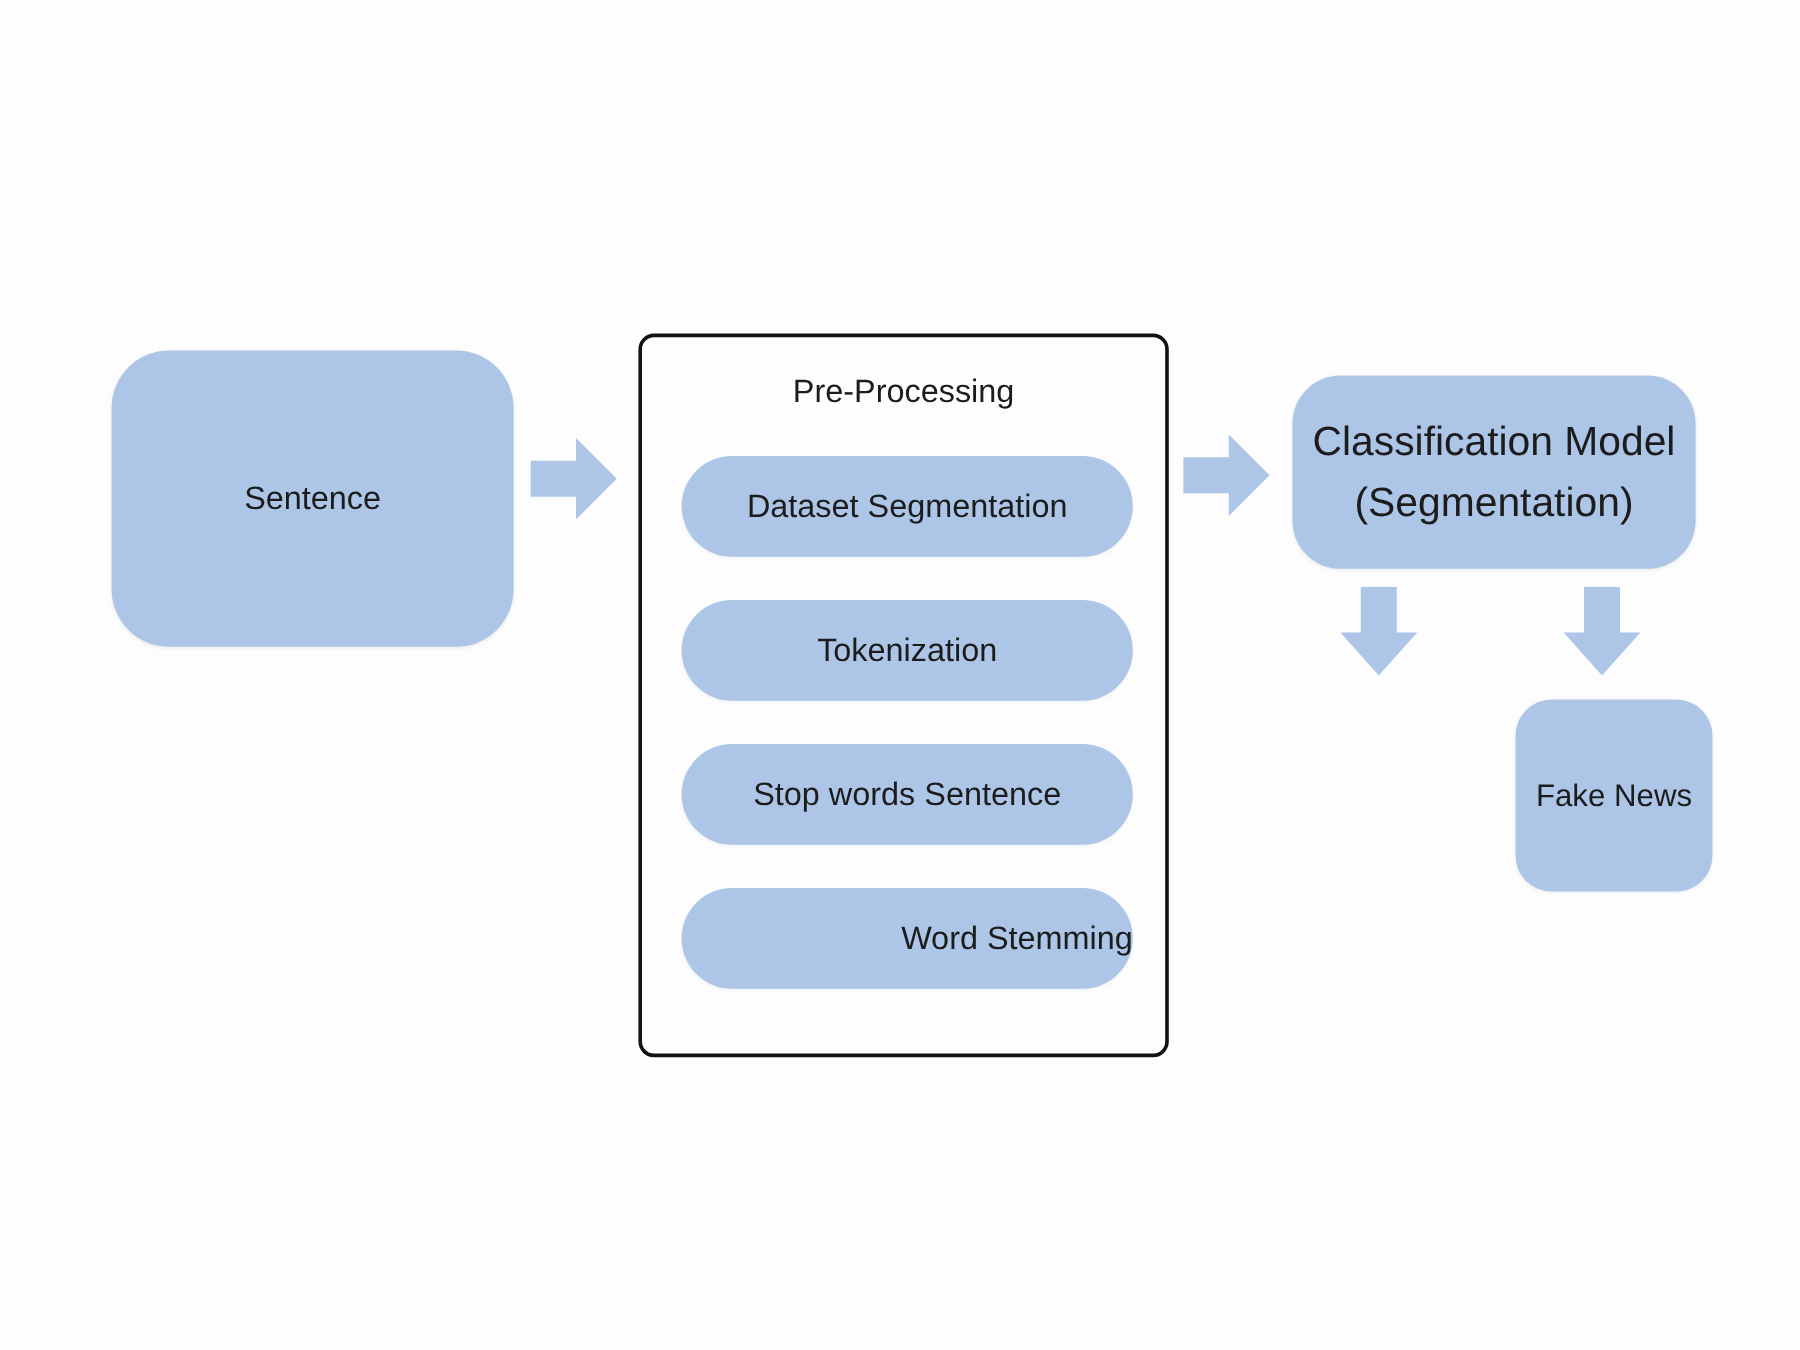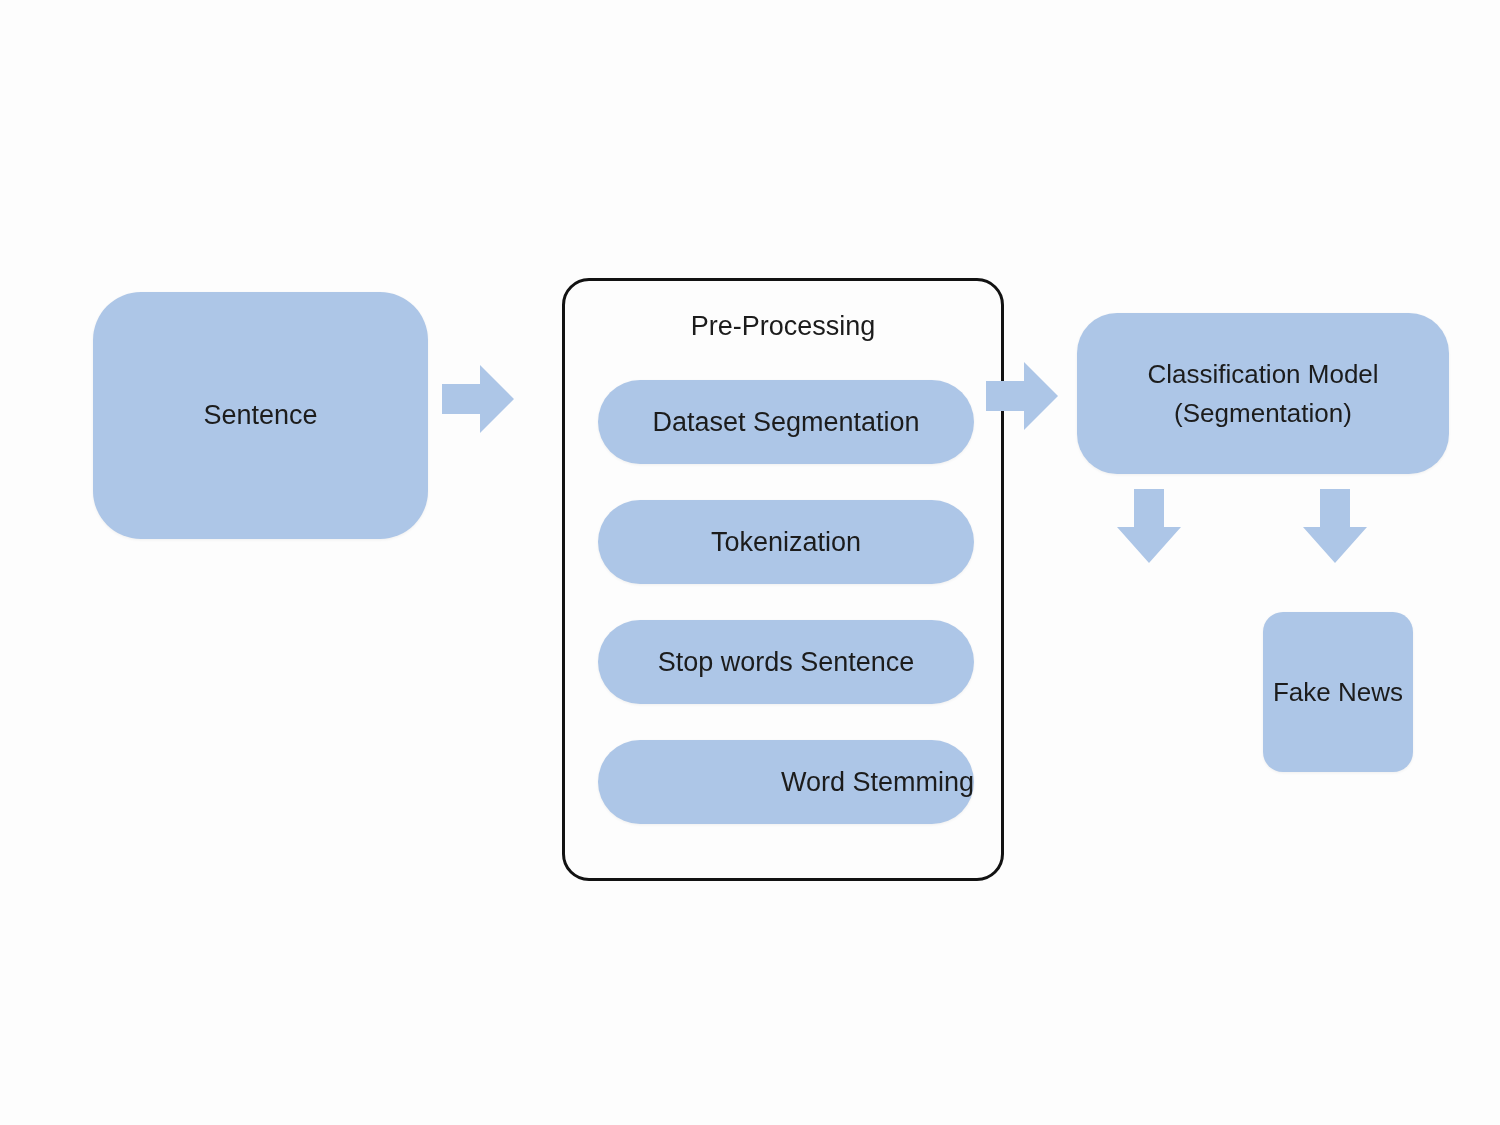--- a/index.html
+++ b/index.html
@@ -32,50 +32,49 @@
   }
   .dataset {
     left: 93px; top: 292px; width: 335px; height: 247px;
     border-radius: 48px; font-size: 27px;
   }
   .preprocessing {
     position: absolute;
     left: 532px; top: 278px; width: 442px; height: 603px;
     background: var(--bg);
     border: 3px solid var(--container-border);
-    border-radius: 27px;
-    margin-left: 30px;
+    border-radius: 13px;
   }
   .preprocessing-title {
     position: absolute;
     left: 0; top: 30px; width: 100%;
     text-align: center;
     font-size: 27px;
     color: var(--node-text);
   }
   .pill {
     left: 33px; width: 376px; height: 84px;
     border-radius: 42px; font-size: 27px;
   }
   .pill-0 { top: 99px; }
   .pill-1 { top: 219px; }
   .pill-2 { top: 339px; }
   .pill-3 { top: 459px; justify-content: flex-end; }
   .classification {
-    left: 1077px; top: 313px; width: 372px; height: 161px;
-    border-radius: 40px; font-size: 26px; line-height: 1.5;
+    left: 1077px; top: 313px; width: 336px; height: 161px;
+    border-radius: 40px; font-size: 34px; line-height: 1.5;
     flex-direction: column;
   }
   .real-news {
     left: 1075px; top: 583px; width: 152px; height: 160px;
     border-radius: 46px; font-size: 26px;
   }
   .fake-news {
-    left: 1263px; top: 583px; width: 150px; height: 160px;
-    border-radius: 20px; font-size: 26px; margin-top: 29px;
+    left: 1263px; top: 583px; width: 164px; height: 160px;
+    border-radius: 30px; font-size: 26px;
   }
   .arrow { position: absolute; display: block; }
   .arrow polygon { fill: var(--arrow-fill); }
   .arrow-right-1 { left: 442px; top: 365px; }
   .arrow-right-2 { left: 986px; top: 362px; }
   .arrow-down-1 { left: 1117px; top: 489px; }
   .arrow-down-2 { left: 1303px; top: 489px; }
 </style>
 </head>
 <body>

